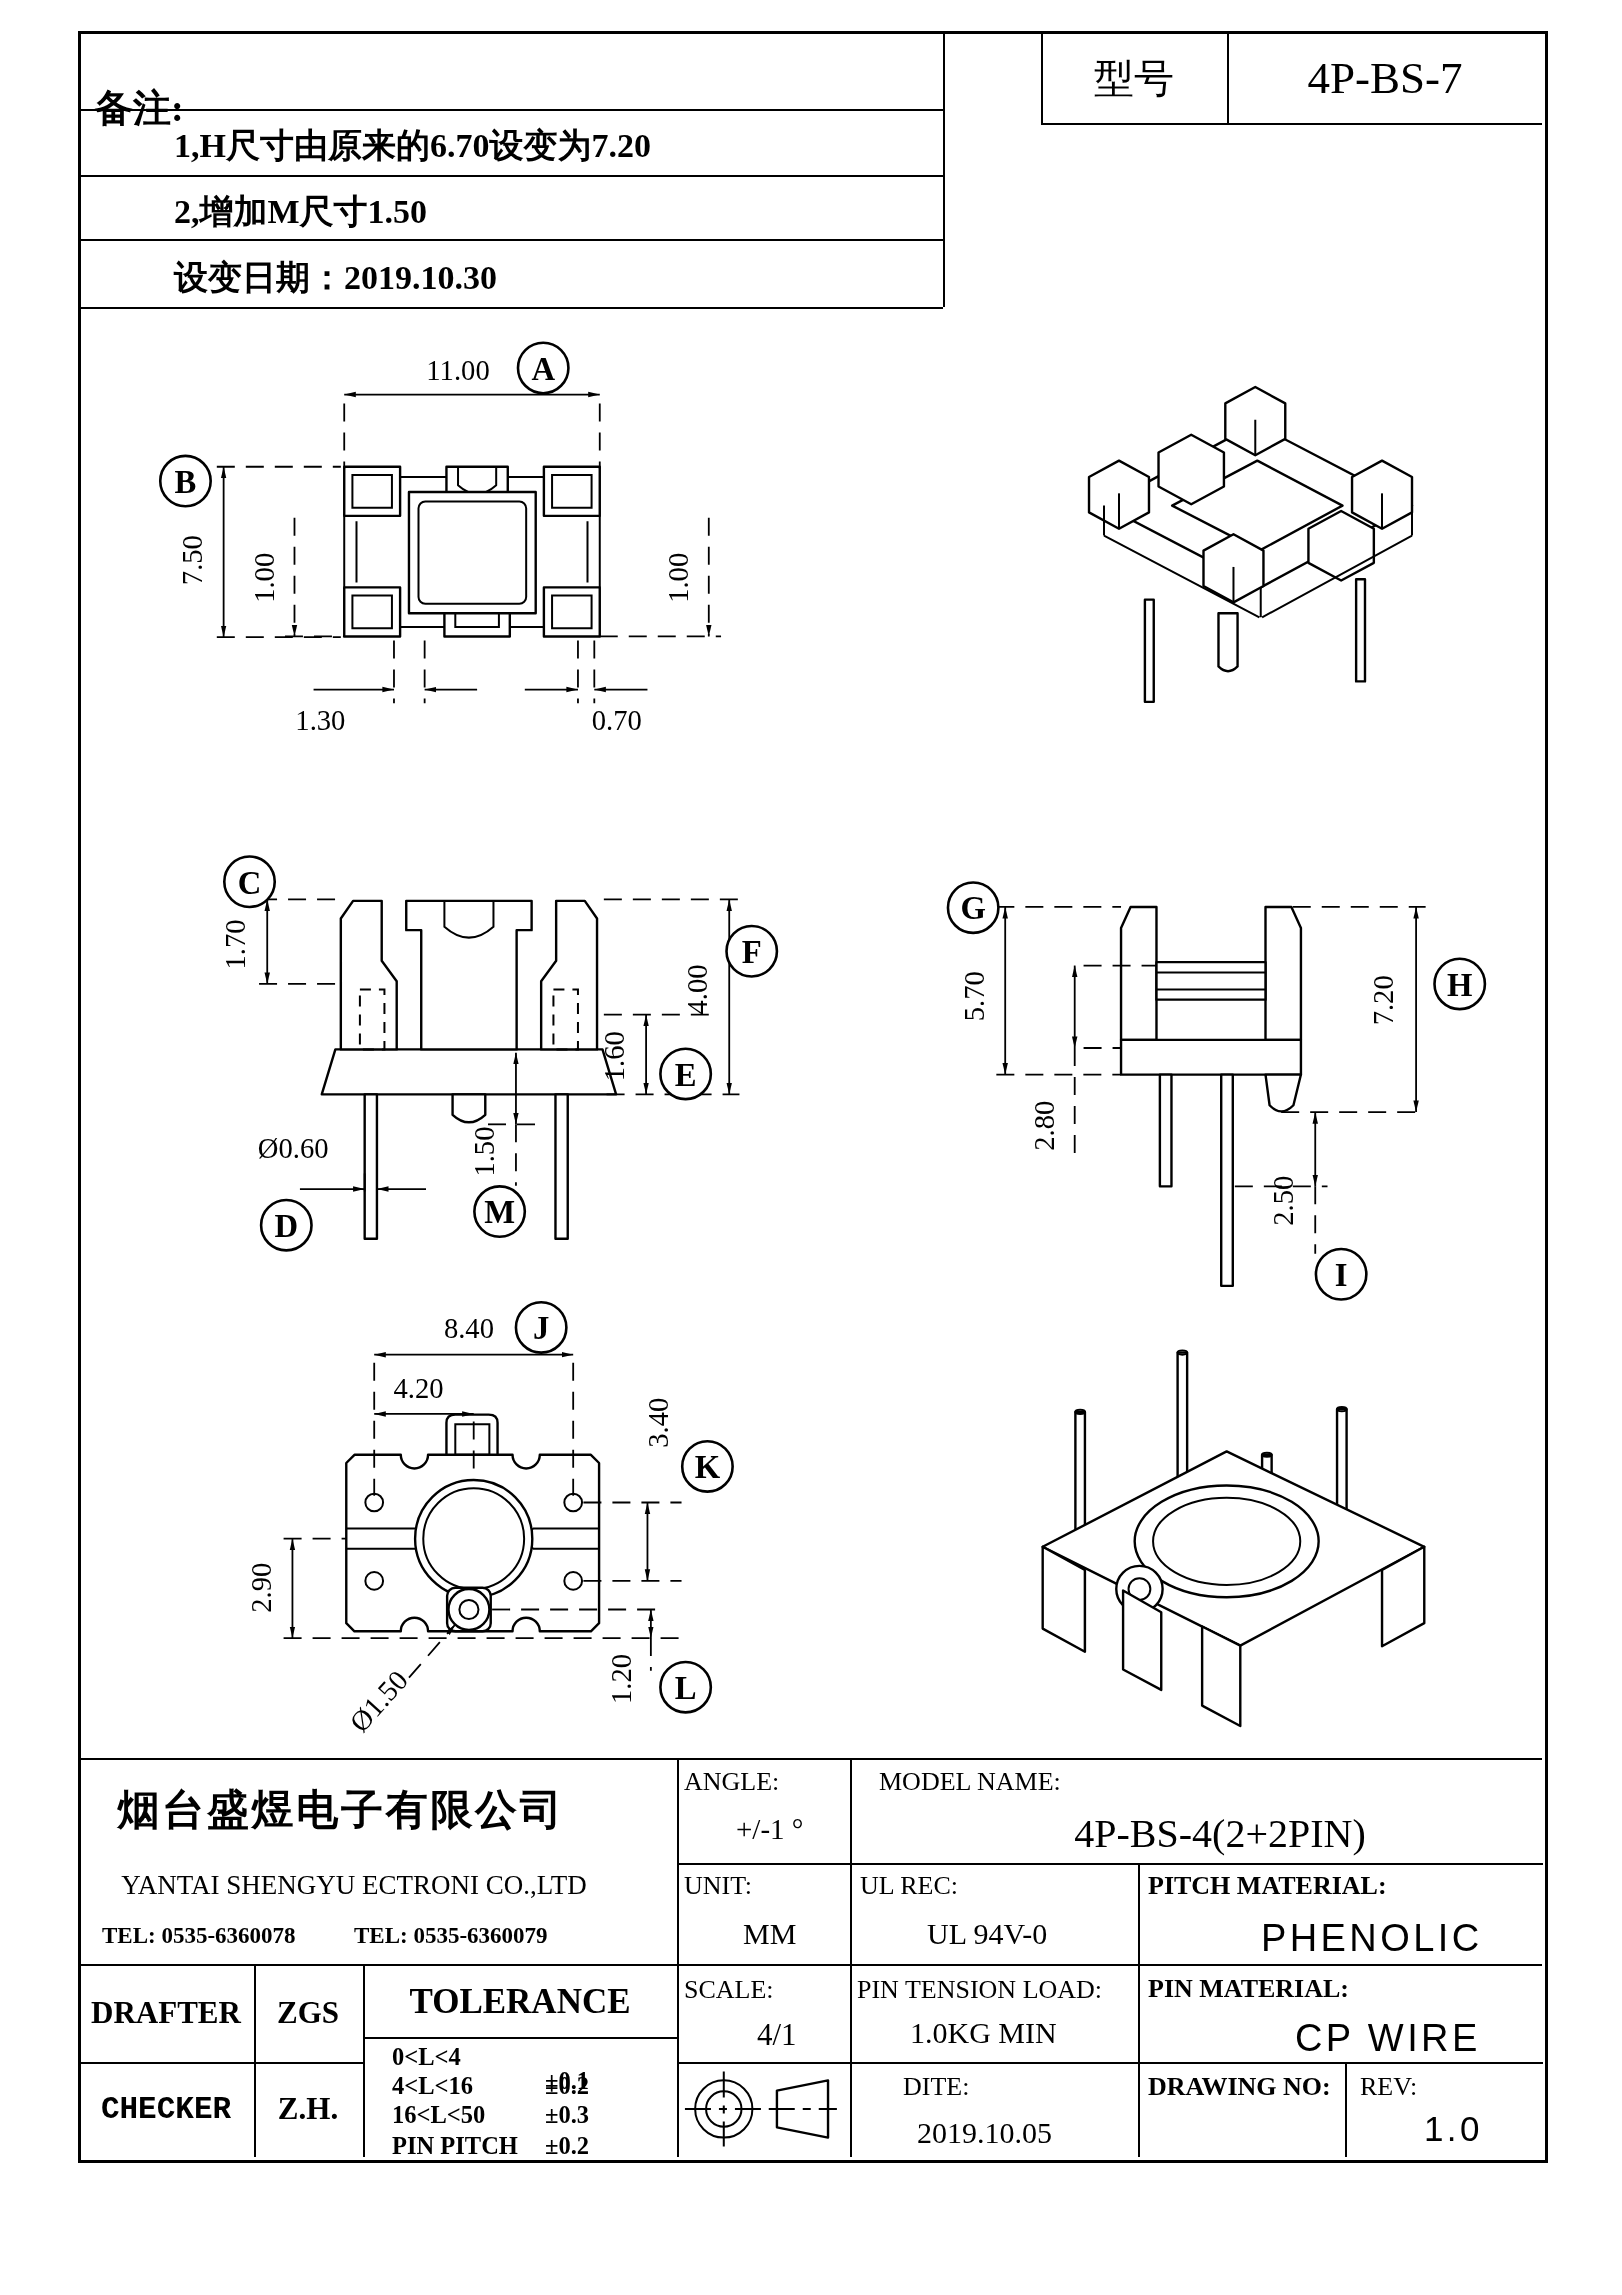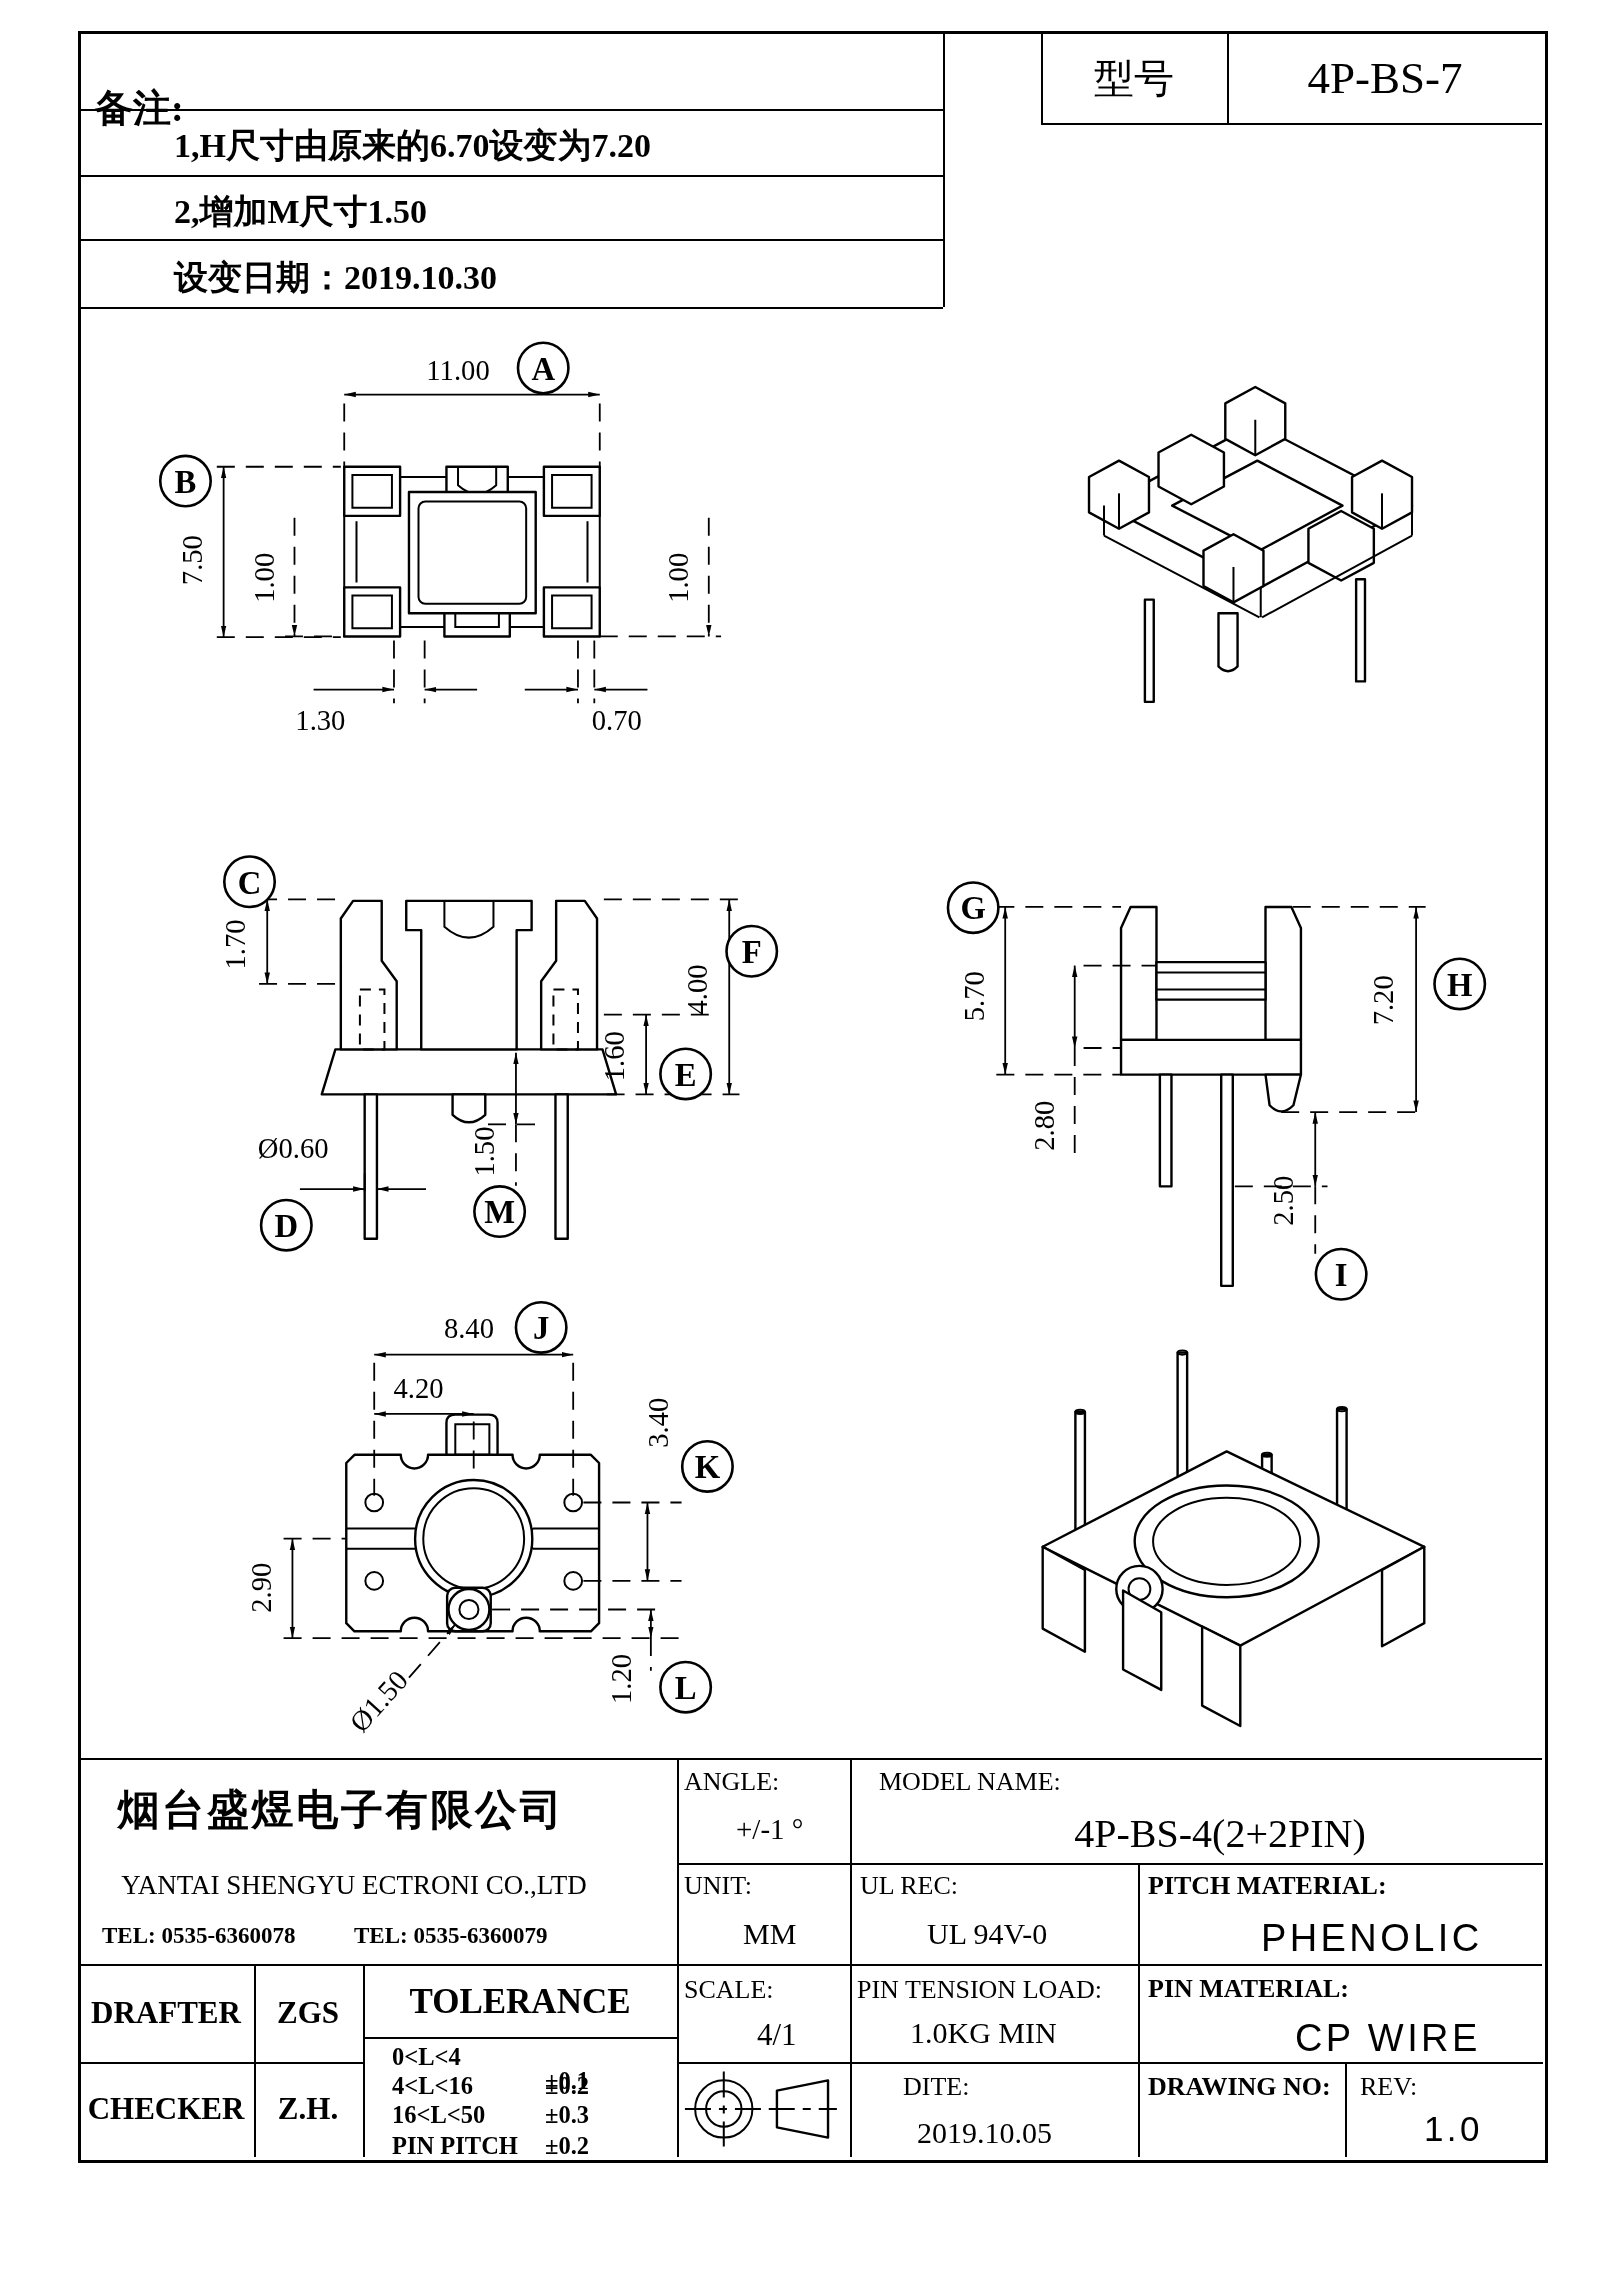--- a/index.html
+++ b/index.html
@@ -382,21 +382,21 @@
   <div class="t thin" style="left:1295px;top:2017px;font-size:38px;">CP WIRE</div>
 
   <div class="t" style="left:860px;top:2072px;font-size:26px;margin-left:43px;">DITE:</div>
   <div class="t" style="left:917px;top:2116px;font-size:30px;">2019.10.05</div>
   <div class="t b" style="left:1148px;top:2072px;font-size:26px;">DRAWING NO:</div>
   <div class="t" style="left:1360px;top:2072px;font-size:26px;">REV:</div>
   <div class="t thin" style="left:1424px;top:2109px;font-size:35px;">1.0</div>
 
   <div class="t b ctr" style="left:166px;top:2013px;font-size:31px;">DRAFTER</div>
   <div class="t b ctr" style="left:308px;top:2013px;font-size:31px;">ZGS</div>
-  <div class="t b ctr" style="left:166px;top:2109px;font-size:31px;">CHECKER</div>
+  <div class="t b ctr" style="left:166px;top:2109px;font-size:31px;font-family:Liberation Mono, monospace;">CHECKER</div>
   <div class="t b ctr" style="left:308px;top:2109px;font-size:31px;">Z.H.</div>
 
   <div class="t b ctr" style="left:520px;top:2002px;font-size:35px;">TOLERANCE</div>
   <div id="tolerance-rows">
       <div class="t b" style="left: 392px; top: 2043px; font-size: 24.5px;">0&lt;L&lt;4</div>
       <div class="t b" style="left: 545px; top: 2043px; font-size: 24.5px; margin-top: 24px;">±0.1</div>
       <div class="t b" style="left: 392px; top: 2072px; font-size: 24.5px;">4&lt;L&lt;16</div>
       <div class="t b" style="left: 545px; top: 2072px; font-size: 24.5px;">±0.2</div>
       <div class="t b" style="left: 392px; top: 2101px; font-size: 24.5px;">16&lt;L&lt;50</div>
       <div class="t b" style="left: 545px; top: 2101px; font-size: 24.5px;">±0.3</div>

